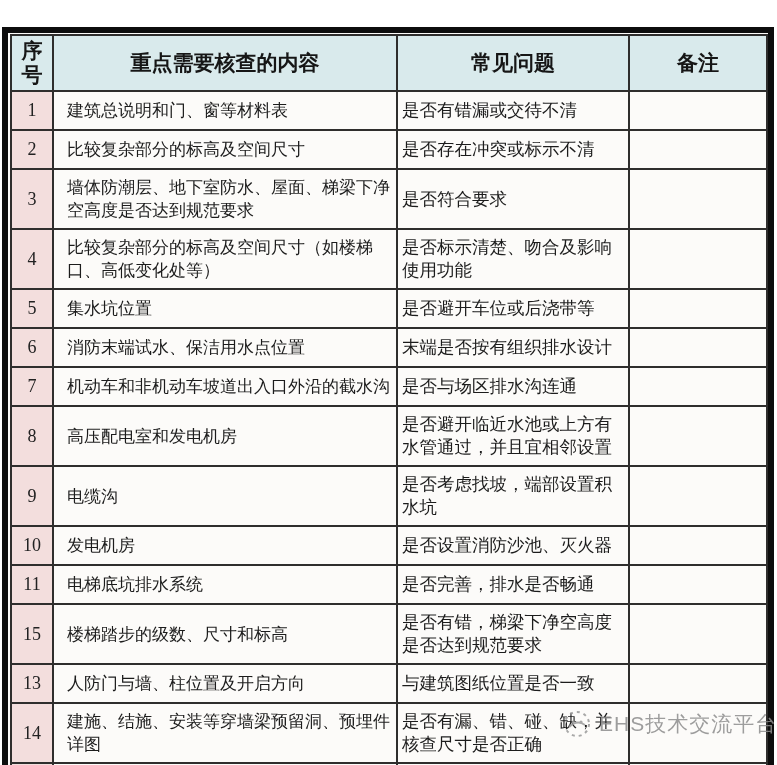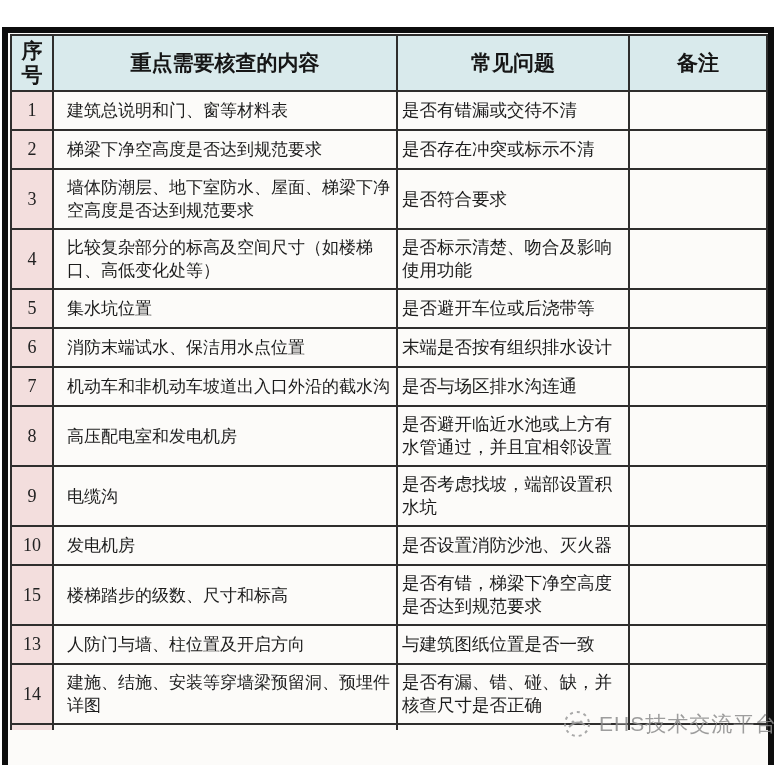--- a/index.html
+++ b/index.html
@@ -102,21 +102,21 @@
       </thead>
       <tbody id="tbody">
           <tr>
             <td class="cell-index">1</td>
             <td class="cell-content">建筑总说明和门、窗等材料表</td>
             <td class="cell-problem">是否有错漏或交待不清</td>
             <td class="cell-remark"></td>
           </tr>
           <tr>
             <td class="cell-index">2</td>
-            <td class="cell-content">梯梁下净空高度是否达到规范要求</td>
+            <td class="cell-content">比较复杂部分的标高及空间尺寸</td>
             <td class="cell-problem">是否存在冲突或标示不清</td>
             <td class="cell-remark"></td>
           </tr>
           <tr>
             <td class="cell-index">3</td>
             <td class="cell-content">墙体防潮层、地下室防水、屋面、梯梁下净空高度是否达到规范要求</td>
             <td class="cell-problem">是否符合要求</td>
             <td class="cell-remark"></td>
           </tr>
           <tr>
@@ -152,20 +152,26 @@
           <tr>
             <td class="cell-index">9</td>
             <td class="cell-content">电缆沟</td>
             <td class="cell-problem">是否考虑找坡，端部设置积水坑</td>
             <td class="cell-remark"></td>
           </tr>
           <tr>
             <td class="cell-index">10</td>
             <td class="cell-content">发电机房</td>
             <td class="cell-problem">是否设置消防沙池、灭火器</td>
+            <td class="cell-remark"></td>
+          </tr>
+          <tr>
+            <td class="cell-index">11</td>
+            <td class="cell-content">电梯底坑排水系统</td>
+            <td class="cell-problem">是否完善，排水是否畅通</td>
             <td class="cell-remark"></td>
           </tr>
           <tr>
             <td class="cell-index">15</td>
             <td class="cell-content">楼梯踏步的级数、尺寸和标高</td>
             <td class="cell-problem">是否有错，梯梁下净空高度是否达到规范要求</td>
             <td class="cell-remark"></td>
           </tr>
           <tr>
             <td class="cell-index">13</td>

